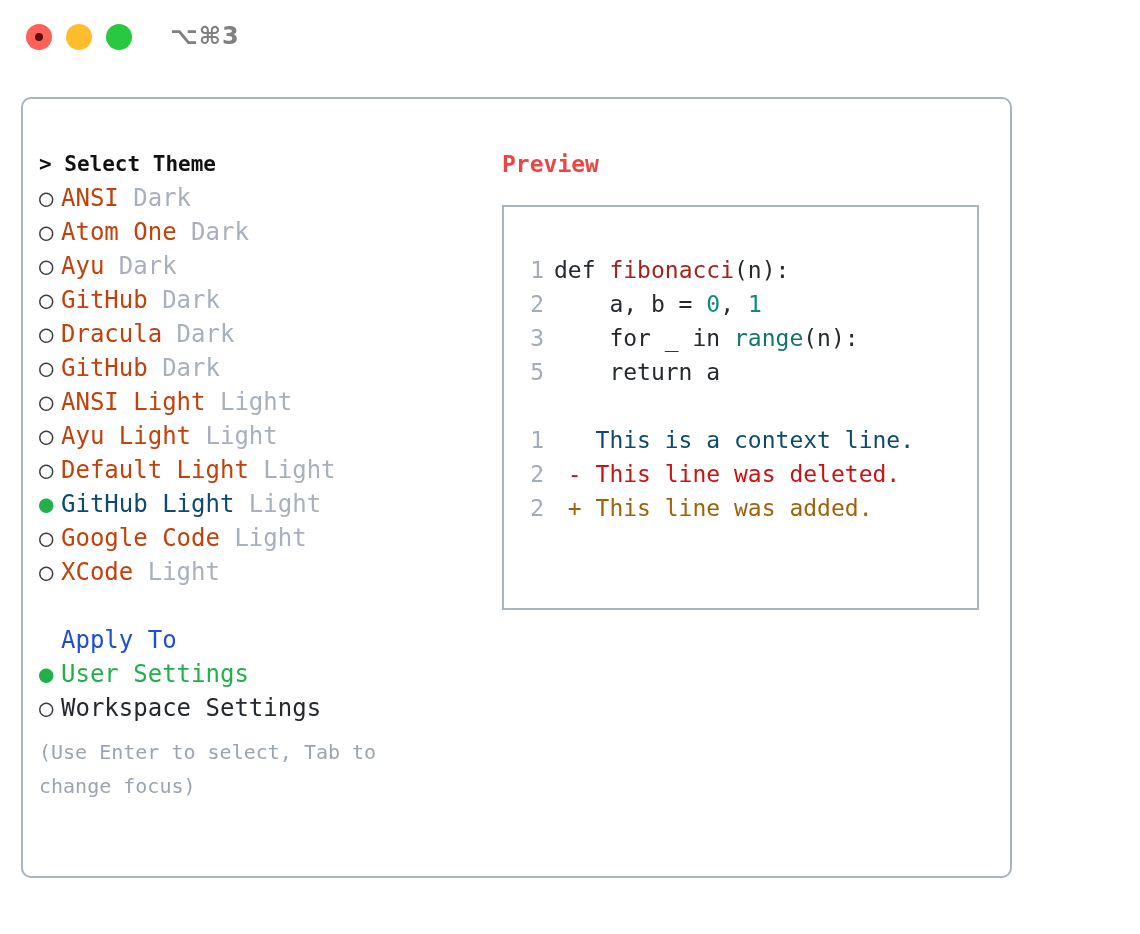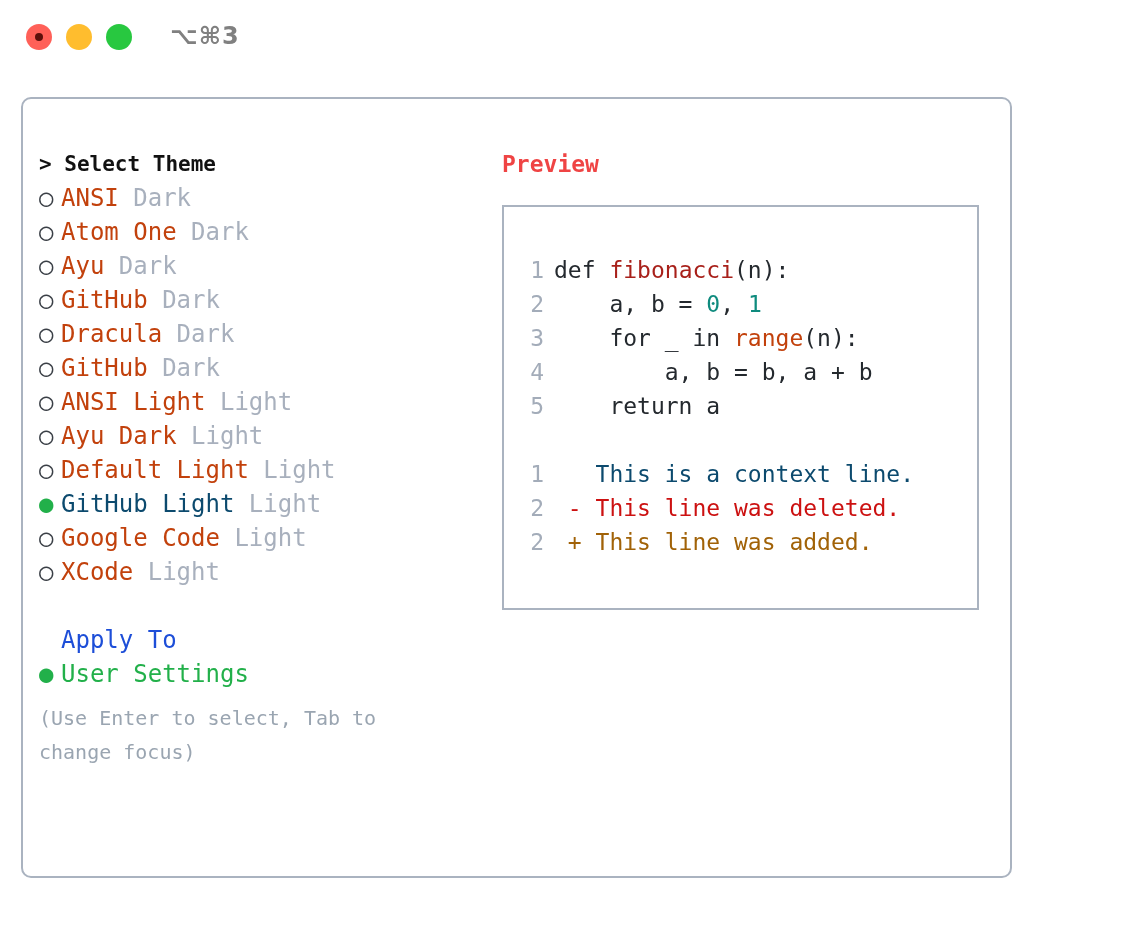--- a/index.html
+++ b/index.html
@@ -165,21 +165,21 @@
   .lnum {
     display: inline-block;
     width: 26px;
     text-align: right;
     color: #a3acb9;
     margin-right: 10px;
   }
   .tok-plain { color: #24292e; }
   .tok-fn    { color: #a8201a; }
   .tok-num   { color: #0f8b7e; }
-  .tok-call  { color: #c2410c; }
+  .tok-call  { color: #0f766e; }
   .tok-gray  { color: #0c4a6e; }
   .tok-del   { color: #cc1111; }
   .tok-add   { color: #a16207; }
   .blank-line { height: 34px; }
 </style>
 </head>
 <body>
 
 <div id="window">
 
@@ -197,47 +197,47 @@
       <div class="row" id="select-theme-heading">&gt; Select Theme</div>
 
       <div id="theme-list">
           <div class="row theme-row"><span class="bullet">○</span><span class="theme-name">ANSI</span><span> </span><span class="theme-variant">Dark</span></div>
           <div class="row theme-row"><span class="bullet">○</span><span class="theme-name">Atom One</span><span> </span><span class="theme-variant">Dark</span></div>
           <div class="row theme-row"><span class="bullet">○</span><span class="theme-name">Ayu</span><span> </span><span class="theme-variant">Dark</span></div>
           <div class="row theme-row"><span class="bullet">○</span><span class="theme-name">GitHub</span><span> </span><span class="theme-variant">Dark</span></div>
           <div class="row theme-row"><span class="bullet">○</span><span class="theme-name">Dracula</span><span> </span><span class="theme-variant">Dark</span></div>
           <div class="row theme-row"><span class="bullet">○</span><span class="theme-name">GitHub</span><span> </span><span class="theme-variant">Dark</span></div>
           <div class="row theme-row"><span class="bullet">○</span><span class="theme-name">ANSI Light</span><span> </span><span class="theme-variant">Light</span></div>
-          <div class="row theme-row"><span class="bullet">○</span><span class="theme-name">Ayu Dark</span><span> </span><span class="theme-variant">Light</span></div>
+          <div class="row theme-row"><span class="bullet">○</span><span class="theme-name">Ayu Light</span><span> </span><span class="theme-variant">Light</span></div>
           <div class="row theme-row"><span class="bullet">○</span><span class="theme-name">Default Light</span><span> </span><span class="theme-variant">Light</span></div>
           <div class="row theme-row selected"><span class="bullet sel">●</span><span class="theme-name">GitHub Light</span><span> </span><span class="theme-variant">Light</span></div>
           <div class="row theme-row"><span class="bullet">○</span><span class="theme-name">Google Code</span><span> </span><span class="theme-variant">Light</span></div>
           <div class="row theme-row"><span class="bullet">○</span><span class="theme-name">XCode</span><span> </span><span class="theme-variant">Light</span></div>
         </div>
 
       <div class="spacer-row"></div>
 
       <div class="row" id="apply-heading">Apply To</div>
 
       <div id="apply-list">
           <div class="row apply-row selected"><span class="bullet sel">●</span><span class="apply-label">User Settings</span></div>
+          <div class="row apply-row"><span class="bullet">○</span><span class="apply-label">Workspace Settings</span></div>
         </div>
 
       <div id="hint">(Use Enter to select, Tab to change focus)</div>
     </div>
 
     <div id="right-col">
       <div id="preview-heading">Preview</div>
 
       <div id="preview-box">
         <div id="code-block">
             <div class="code-line"><span class="lnum">1</span><span class="tok-plain">def </span><span class="tok-fn">fibonacci</span><span class="tok-plain">(n):</span></div>
             <div class="code-line"><span class="lnum">2</span><span class="tok-plain">    a, b = </span><span class="tok-num">0</span><span class="tok-plain">, </span><span class="tok-num">1</span></div>
             <div class="code-line"><span class="lnum">3</span><span class="tok-plain">    for _ in </span><span class="tok-call">range</span><span class="tok-plain">(n):</span></div>
-            <div class="code-line"><span class="lnum">4</span><span class="tok-plain">        a, b = b, a + b</span></div>
             <div class="code-line"><span class="lnum">5</span><span class="tok-plain">    return a</span></div>
           </div>
         <div class="blank-line"></div>
         <div id="diff-block">
             <div class="code-line"><span class="lnum">1</span><span class="tok-gray">   This is a context line.</span></div>
             <div class="code-line"><span class="lnum">2</span><span class="tok-del"> - This line was deleted.</span></div>
             <div class="code-line"><span class="lnum">2</span><span class="tok-add"> + This line was added.</span></div>
           </div>
       </div>
     </div>

